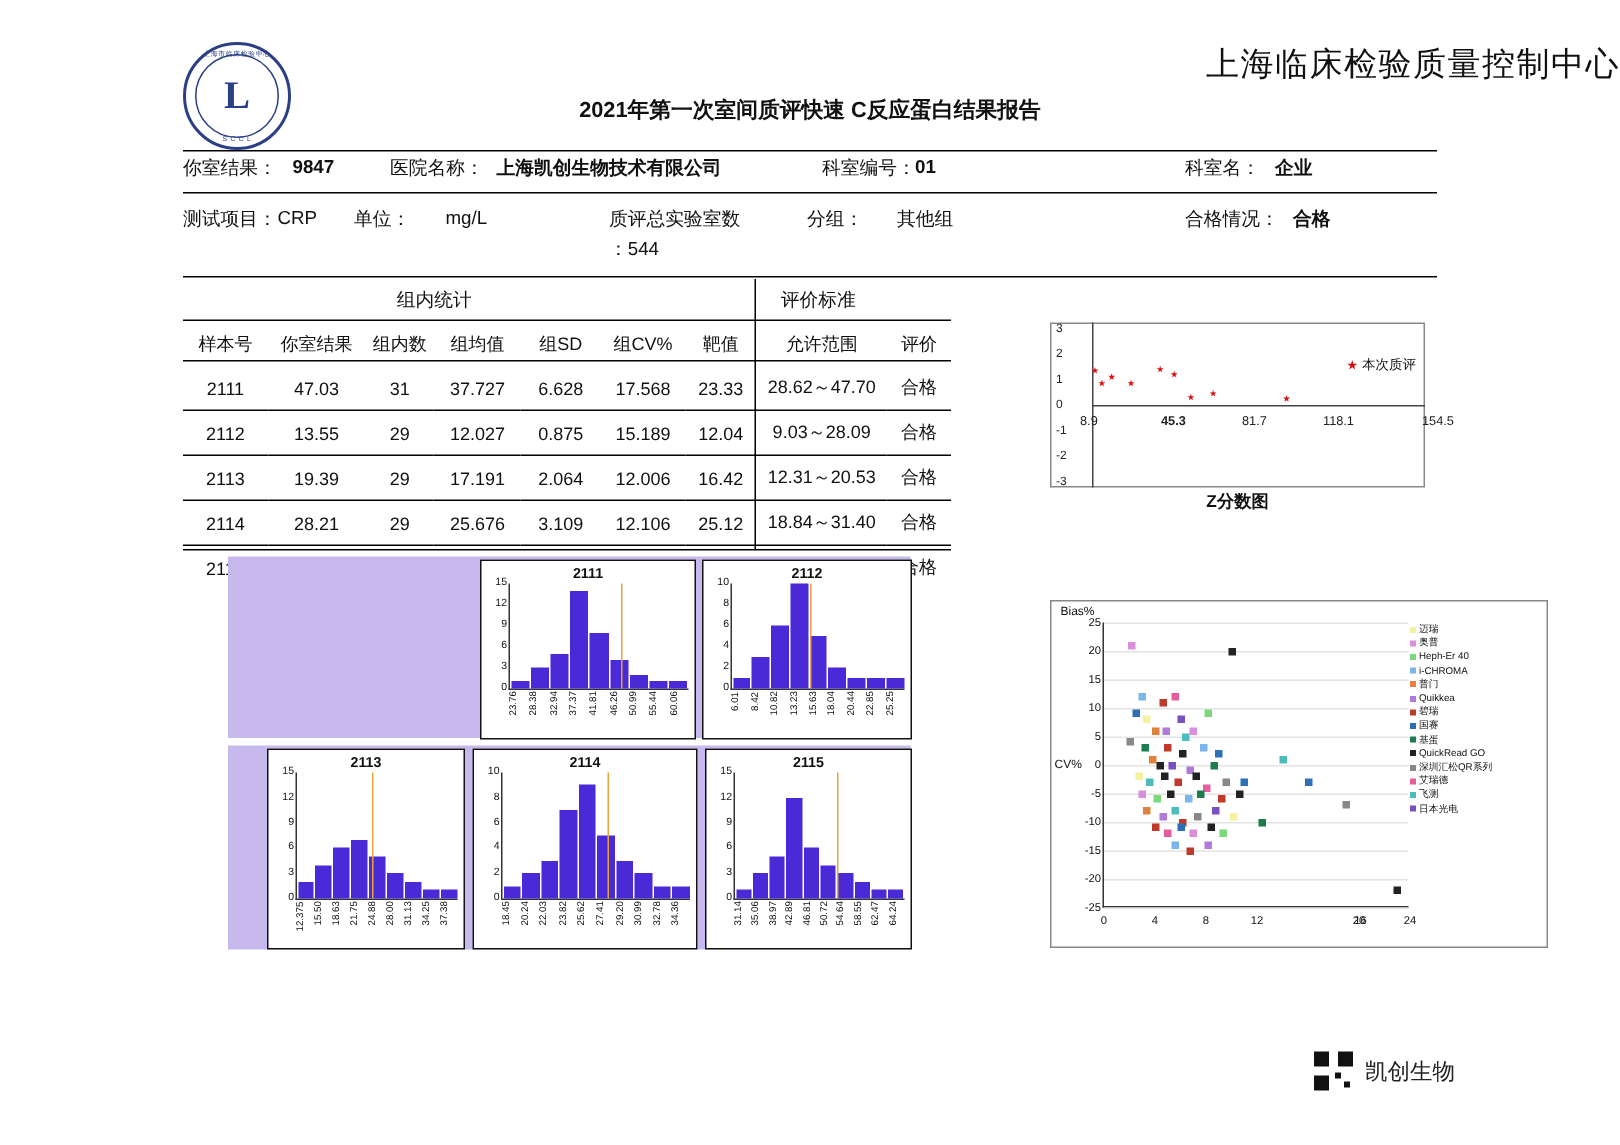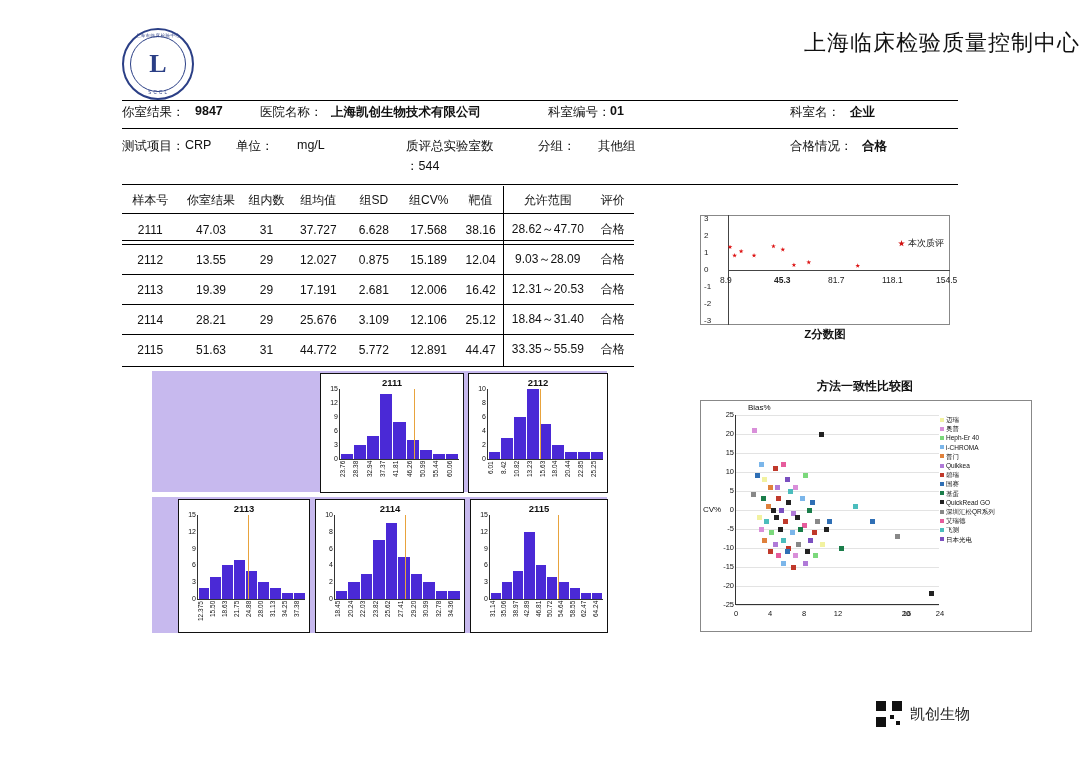--- a/index.html
+++ b/index.html
@@ -99,21 +99,21 @@
 
   .purplebox{position:absolute;background:#c7b9ee;}
 
   
   .scatter{position:absolute;left:700px;top:400px;width:330px;height:230px;border:1px solid #888;background:#fff;}
   .scatter .sfrm{position:absolute;left:34px;right:92px;top:14px;bottom:26px;border-left:1px solid #333;border-bottom:1px solid #333;}
   .scatter .gl{position:absolute;left:0;right:0;height:1px;background:#e3e3e3;}
   .scatter .ytk{position:absolute;left:-22px;font-size:7.5px;color:#111;width:20px;text-align:right;}
   .scatter .xtk{position:absolute;bottom:-14px;font-size:7.5px;color:#111;transform:translateX(-50%);}
   .scatter .pt{position:absolute;width:5px;height:5px;}
-  .scatter .biaslbl{position:absolute;left:6px;top:2px;font-size:8px;margin-left:41px;}
+  .scatter .biaslbl{position:absolute;left:6px;top:2px;font-size:8px;}
   .scatter .cvlbl{position:absolute;left:2px;top:104px;font-size:8px;}
   .sccap{position:absolute;left:700px;top:378px;width:330px;text-align:center;font-size:12px;font-weight:bold;}
   .leg{position:absolute;right:3px;top:14px;font-size:6.5px;line-height:9.2px;width:88px;}
   .leg div{display:flex;align-items:flex-start;gap:2px;}
   .leg i{display:inline-block;width:4px;height:4px;margin-top:2.5px;flex:none;}
 
   
   .footer{
     position:absolute;right:110px;bottom:36px;display:flex;align-items:center;gap:8px;
   }
@@ -133,20 +133,21 @@
 
 <div class="page">
 
   <div class="logo">
     <span class="ring-text">上海市临床检验中心</span>
     <span class="ring-text-b">S C C L</span>
     <span class="inner">L</span>
   </div>
 
   <div class="title1">上海临床检验质量控制中心</div>
+  <div class="title2">2021年第一次室间质评快速  C反应蛋白结果报告</div>
 
   <div class="hr" style="left:122px;top:100px;width:836px;"></div>
 
   <div class="meta" style="left:122px;top:104px;">你室结果：</div>
   <div class="meta" style="left:195px;top:104px;font-weight:bold;">9847</div>
   <div class="meta" style="left:260px;top:104px;">医院名称：</div>
   <div class="meta" style="left:331px;top:104px;font-weight:bold;">上海凯创生物技术有限公司</div>
   <div class="meta" style="left:548px;top:104px;">科室编号：</div>
   <div class="meta" style="left:610px;top:104px;font-weight:bold;">01</div>
   <div class="meta" style="left:790px;top:104px;">科室名：</div>
@@ -162,61 +163,65 @@
   <div class="meta" style="left:406px;top:158px;">：544</div>
   <div class="meta" style="left:538px;top:138px;">分组：</div>
   <div class="meta" style="left:598px;top:138px;">其他组</div>
   <div class="meta" style="left:790px;top:138px;">合格情况：</div>
   <div class="meta" style="left:862px;top:138px;font-weight:bold;">合格</div>
 
   <div class="hr" style="left:122px;top:184px;width:836px;"></div>
 
   <table class="tbl">
     <thead>
+      <tr>
+        <th class="grouphead" colspan="6">组内统计</th>
+        <th class="grouphead" colspan="3">评价标准</th>
+      </tr>
       <tr class="head" id="col-head-row">
           <th style="width: 62px;">样本号</th>
           <th style="width: 72px;">你室结果</th>
           <th style="width: 52px;">组内数</th>
           <th style="width: 60px;">组均值</th>
           <th style="width: 56px;">组SD</th>
           <th style="width: 58px;">组CV%</th>
           <th style="width: 48px;">靶值</th>
           <th style="width: 102px;">允许范围</th>
           <th style="width: 48px;">评价</th>
         </tr>
     </thead>
     <tbody id="tbl-body">
         <tr style="border-bottom: 1px solid rgb(0, 0, 0);">
           <td>2111</td>
           <td>47.03</td>
           <td>31</td>
           <td>37.727</td>
           <td>6.628</td>
           <td>17.568</td>
-          <td>38.16</td>
+          <td>23.33</td>
           <td>28.62～47.70</td>
           <td>合格</td>
         </tr>
         <tr style="border-bottom: 1px solid rgb(0, 0, 0);">
           <td>2112</td>
           <td>13.55</td>
           <td>29</td>
           <td>12.027</td>
           <td>0.875</td>
           <td>15.189</td>
           <td>12.04</td>
           <td>9.03～28.09</td>
           <td>合格</td>
         </tr>
         <tr style="border-bottom: 1px solid rgb(0, 0, 0);">
           <td>2113</td>
           <td>19.39</td>
           <td>29</td>
           <td>17.191</td>
-          <td>2.681</td>
+          <td>2.064</td>
           <td>12.006</td>
           <td>16.42</td>
           <td>12.31～20.53</td>
           <td>合格</td>
         </tr>
         <tr style="border-bottom: 1px solid rgb(0, 0, 0);">
           <td>2114</td>
           <td>28.21</td>
           <td>29</td>
           <td>25.676</td>
@@ -256,21 +261,21 @@
         <div class="ylab" style="top: 50px;">0</div>
         <div class="ylab" style="top: 67px;">-1</div>
         <div class="ylab" style="top: 84px;">-2</div>
         <div class="ylab" style="top: 101px;">-3</div>
       </div>
     <div id="z-xticks">
         <div class="xlab" style="left: 20px;">8.9</div>
         <div class="xlab" style="left: 74px; font-weight: bold;">45.3</div>
         <div class="xlab" style="left: 128px;">81.7</div>
         <div class="xlab" style="left: 182px;">118.1</div>
-        <div class="xlab" style="left: 236px;">154.5</div>
+        <div class="xlab" style="left: 248px;">154.5</div>
       </div>
     <div id="z-points">
         <div class="zpt" style="left: 27.5px; top: 29.55px;"></div>
         <div class="zpt" style="left: 32.0989px; top: 38.05px;"></div>
         <div class="zpt" style="left: 38.6264px; top: 33.8px;"></div>
         <div class="zpt" style="left: 51.533px; top: 38.05px;"></div>
         <div class="zpt" style="left: 70.967px; top: 28.7px;"></div>
         <div class="zpt" style="left: 80.3132px; top: 32.1px;"></div>
         <div class="zpt" style="left: 91.4396px; top: 47.4px;"></div>
         <div class="zpt" style="left: 106.275px; top: 44.85px;"></div>
@@ -463,21 +468,20 @@
           <span>46.81</span>
           <span>50.72</span>
           <span>54.64</span>
           <span>58.55</span>
           <span>62.47</span>
           <span>64.24</span>
         </div>
       </div>
     </div>
 
-  <div class="sccap">方法一致性比较图</div>
   <div class="scatter">
     <div class="biaslbl">Bias%</div>
     <div class="cvlbl">CV%</div>
     <div class="sfrm" id="sfrm">
         <div class="gl" style="top: 0px;"></div>
         <div class="ytk" style="top: -5px;">25</div>
         <div class="gl" style="top: 19px;"></div>
         <div class="ytk" style="top: 14px;">20</div>
         <div class="gl" style="top: 38px;"></div>
         <div class="ytk" style="top: 33px;">15</div>

